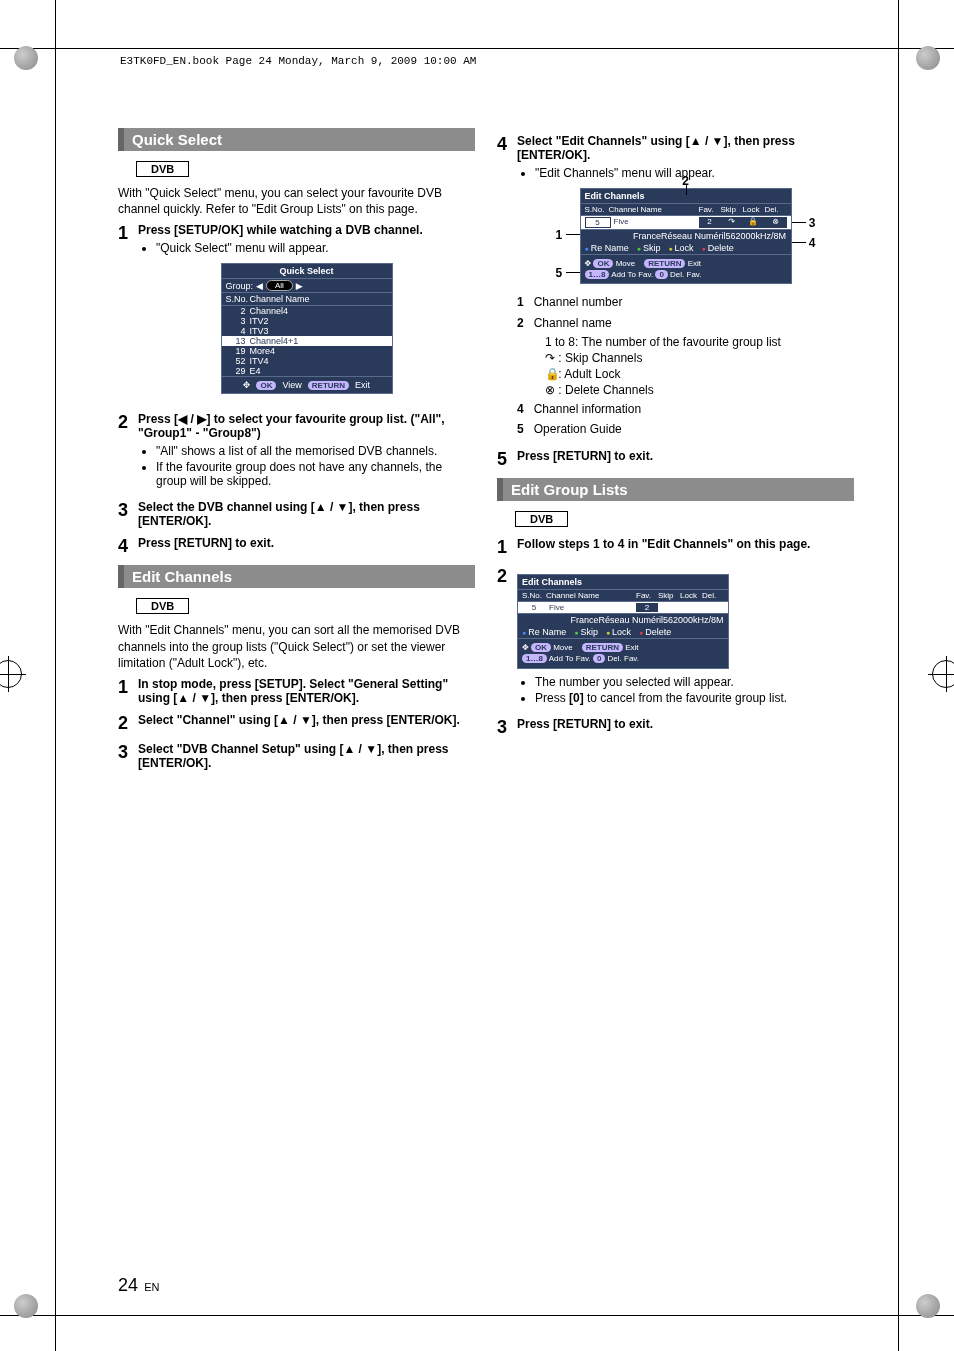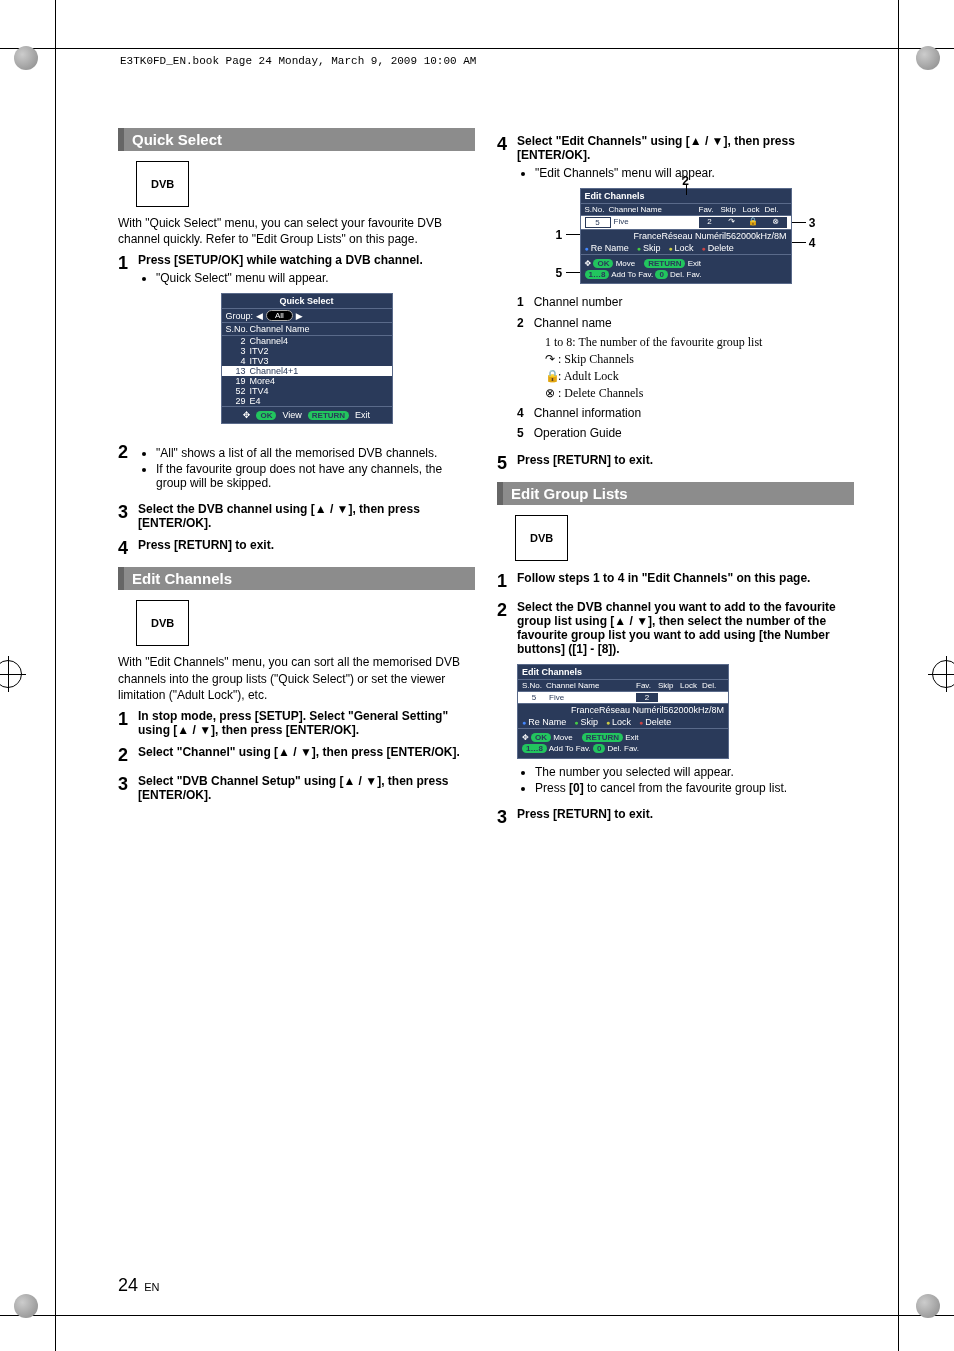--- a/index.html
+++ b/index.html
@@ -72,21 +72,21 @@
     color: #fff;
     font-weight: bold;
     font-size: 15px;
     padding: 3px 8px;
     margin-bottom: 6px;
     border-left: 6px solid #666;
   }
   .dvb-box {
     display: inline-block;
     border: 1px solid #000;
-    padding: 16px 14px;
+    padding: 1px 14px;
     font-weight: bold;
     font-size: 11px;
     margin: 4px 0 4px 18px;
   }
   p { margin: 4px 0; line-height: 1.35; }
   ol.steps { list-style: none; padding: 0; margin: 6px 0; }
   ol.steps > li { display: flex; margin-bottom: 8px; }
   ol.steps > li > .num { font-size: 18px; font-weight: bold; width: 20px; flex-shrink: 0; }
   ol.steps > li > .body { flex: 1; }
   ol.steps > li > .body .lead { font-weight: bold; }
@@ -104,52 +104,52 @@
   }
   .ui-title { text-align: center; font-weight: bold; padding: 2px 0; }
   .ui-row { display: flex; align-items: center; border-top: 1px solid #5a6a8a; padding: 1px 4px; gap: 3px; }
   .ui-pill { background: #000000; border: 1px solid #aaa; border-radius: 7px; padding: 0 8px; font-size: 8px; }
   .ui-list { border-top: 1px solid #5a6a8a; }
   .ui-list-head { display: flex; padding: 1px 4px; border-bottom: 1px solid #5a6a8a; }
   .ui-list-item { display: flex; padding: 0 4px; }
   .ui-list-item.sel { background: #fff; color: #2a3a5a; }
   .ui-sno { width: 20px; text-align: right; padding-right: 4px; }
   .ui-foot { display: flex; align-items: center; justify-content: center; gap: 6px; padding: 3px 2px; border-top:1px solid #5a6a8a; flex-wrap: wrap; }
-  .btn-oval { background:#22c55e; color:#2a3a5a; border-radius: 6px; padding: 0 4px; font-size:8px; font-weight:bold; }
+  .btn-oval { background:#c4b5fd; color:#2a3a5a; border-radius: 6px; padding: 0 4px; font-size:8px; font-weight:bold; }
 
   
   .ec-wrap { position: relative; width: 260px; margin: 8px auto 10px auto; }
   .ec-box {
     background: #2a3a5a; color:#fff; border:1px solid #5a6a8a; font-size:9px;
     width: 210px; margin: 0 auto;
   }
   .ec-title { font-weight:bold; padding: 2px 4px; }
   .ec-head { display:flex; padding:1px 4px; border-top:1px solid #5a6a8a; border-bottom:1px solid #5a6a8a; }
   .ec-head span, .ec-datarow span { font-size:8px; }
   .ec-datarow { display:flex; padding:1px 4px; background:#fff; color:#2a3a5a; border-bottom:1px solid #5a6a8a;}
-  .ec-info { display:flex; padding:1px 4px; justify-content:flex-end;margin-left:48px; }
+  .ec-info { display:flex; padding:1px 4px; justify-content:center;margin-left:48px; }
   .ec-ops { display:flex; padding:1px 4px; gap:8px; }
   .ec-ops span::before { content:"● "; color:#48f; font-size:7px; }
   .ec-ops .g::before { color:#4c4; }
   .ec-ops .y::before { color:#cc4; }
   .ec-ops .r::before { color:#c44; }
   .ec-guide { padding:3px 4px; border-top:1px solid #5a6a8a; font-size:8px; line-height:1.4; }
   .callout { position:absolute; font-weight:bold; font-size:12px; }
   .co-line { position:absolute; background:#000; }
 
   .page-num {
     position: absolute;
     bottom: 55px; left: 118px;
     font-size: 11px;
   }
   .page-num .big { font-size: 18px; }
 
   .icon-sm { display:inline-block; width:10px; text-align:center; }
   .indent-icons { list-style:none; padding-left: 28px; margin:2px 0; }
-  .indent-icons li { margin-bottom:2px;font-family:Liberation Serif, serif; }
+  .indent-icons li { margin-bottom:2px; }
 </style>
 </head>
 <body>
 
 <div class="page">
 
   <div class="crop-line-h crop-h-top"></div>
   <div class="crop-line-h crop-h-bot"></div>
   <div class="crop-line-v crop-v-left"></div>
   <div class="crop-line-v crop-v-right"></div>
@@ -226,20 +226,21 @@
                 <span>View</span>
                 <span class="btn-oval">RETURN</span>
                 <span>Exit</span>
               </div>
             </div>
           </div>
         </li>
         <li>
           <span class="num">2</span>
           <div class="body">
+            <div class="lead">Press [◀ / ▶] to select your favourite group list. ("All", "Group1" - "Group8")</div>
             <ul class="bullets">
               <li>"All" shows a list of all the memorised DVB channels.</li>
               <li>If the favourite group does not have any channels, the group will be skipped.</li>
             </ul>
           </div>
         </li>
         <li>
           <span class="num">3</span>
           <div class="body">
               <div class="lead">Select the DVB channel using [▲ / ▼], then press [ENTER/OK].</div>
@@ -373,21 +374,20 @@
       <ol class="steps">
         <li>
             <span class="num">1</span>
             <div class="body">
               <div class="lead">Follow steps 1 to 4 in "Edit Channels" on this page.</div>
             </div>
           </li>
         <li>
           <span class="num">2</span>
           <div class="body">
-            <div class="lead">Select the DVB channel you want to add to the favourite group list using [▲ / ▼], then select the number of the favourite group list you want to add using [the Number buttons] ([1] - [8]).</div>
 
             <div class="ec-box" style="margin:8px 0 6px 0;">
               <div class="ec-title">Edit Channels</div>
               <div class="ec-head">
                 <span style="width:24px">S.No.</span>
                 <span style="flex:1">Channel Name</span>
                 <span style="width:22px">Fav.</span>
                 <span style="width:22px">Skip</span>
                 <span style="width:22px">Lock</span>
                 <span style="width:22px">Del.</span>

